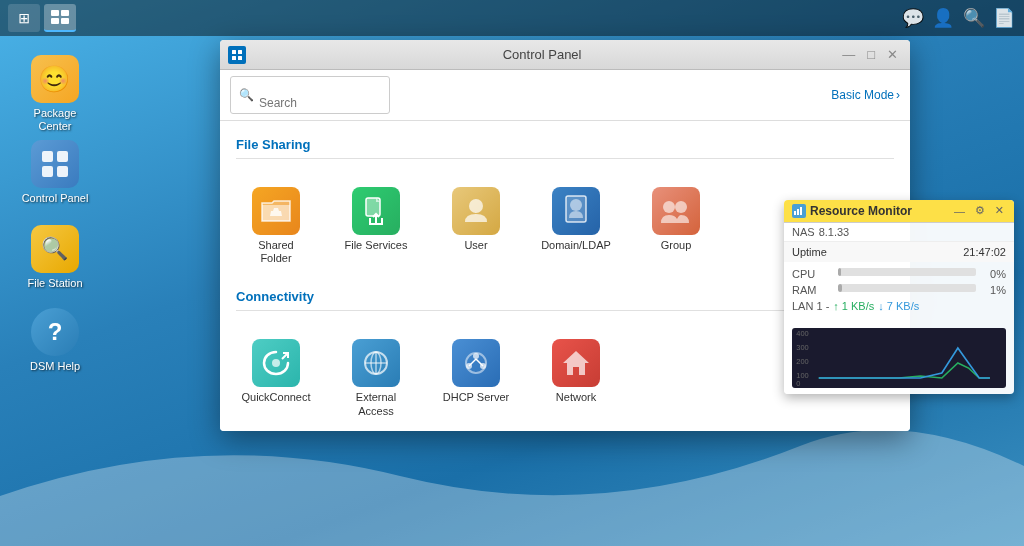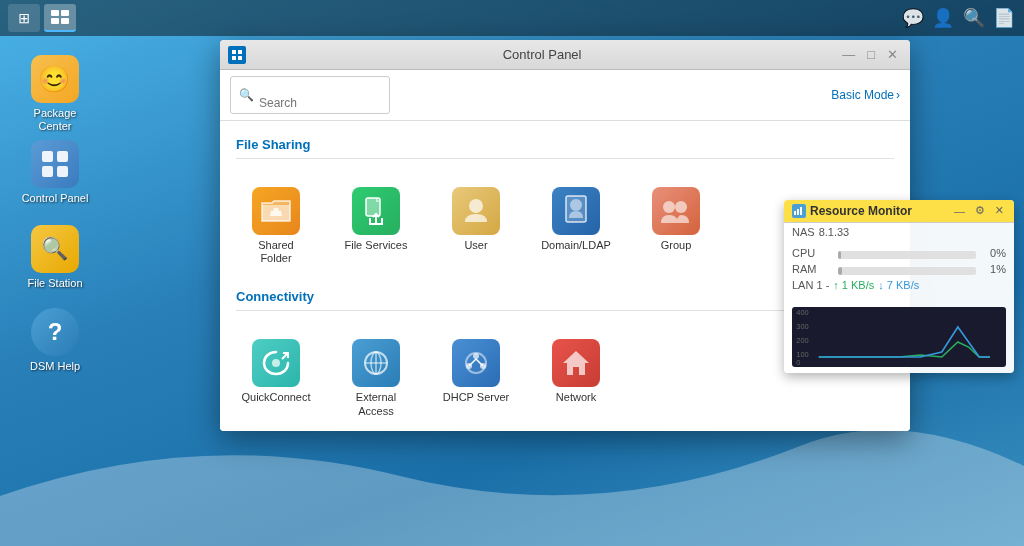--- a/index.html
+++ b/index.html
@@ -106,21 +106,21 @@
     .rw-header {
       background: #fde047; padding: 4px 8px;
       display: flex; align-items: flex-start; justify-content: space-between;
       border-bottom: 1px solid #ccc;
     }
     .rw-header .rw-title { font-size: 12px; font-weight: 600; color: #333; }
     .rw-controls { display: flex; gap: 6px; }
     .rw-btn { background: none; border: none; cursor: pointer; font-size: 11px; color: #666; padding: 0 2px; }
     .rw-uptime { display: flex; justify-content: space-between; padding: 4px 8px; background: #f8f8f8; border-top: 1px solid #eee; margin-bottom: 0; font-size: 11px; color: #333; }
     .rw-monitor-body { padding: 6px 8px; }
-    .rw-row { display: flex; align-items: flex-end; gap: 6px; margin-bottom: 4px; }
+    .rw-row { display: flex; align-items: flex-start; gap: 6px; margin-bottom: 4px; }
     .rw-label { width: 40px; color: #555; font-size: 11px; }
     .rw-bar-container { flex: 1; height: 8px; background: #e0e0e0; border-radius: 2px; overflow: hidden; }
     .rw-bar { height: 100%; border-radius: 2px; }
     .rw-value { width: 24px; text-align: right; color: #555; font-size: 11px; }
     .rw-lan { display: flex; align-items: center; gap: 4px; margin-bottom: 16px; font-size: 11px; color: #555; }
     .chart-area {
       height: 60px; background: #e5e5e5; border-radius: 3px; overflow: hidden;
       position: relative; margin-top: 4px;
     }
 
@@ -370,20 +370,24 @@
     <div class="rw-controls">
       <button class="rw-btn">—</button>
       <button class="rw-btn">⚙</button>
       <button class="rw-btn">✕</button>
     </div>
   </div>
   <div style="padding:3px 8px;font-size:11px;color:#555;display:flex;gap:4px;">
     <span>NAS</span>
     <span>8.1.33</span>
   </div>
+  <div class="rw-uptime">
+    <span>Uptime</span>
+    <span>21:47:02</span>
+  </div>
 
   <div class="rw-monitor-body">
     <div class="rw-row">
       <div class="rw-label">CPU</div>
       <div class="rw-bar-container">
         <div class="rw-bar" style="width:2%;background:#aaa;"></div>
       </div>
       <div class="rw-value">0%</div>
     </div>
     <div class="rw-row">

